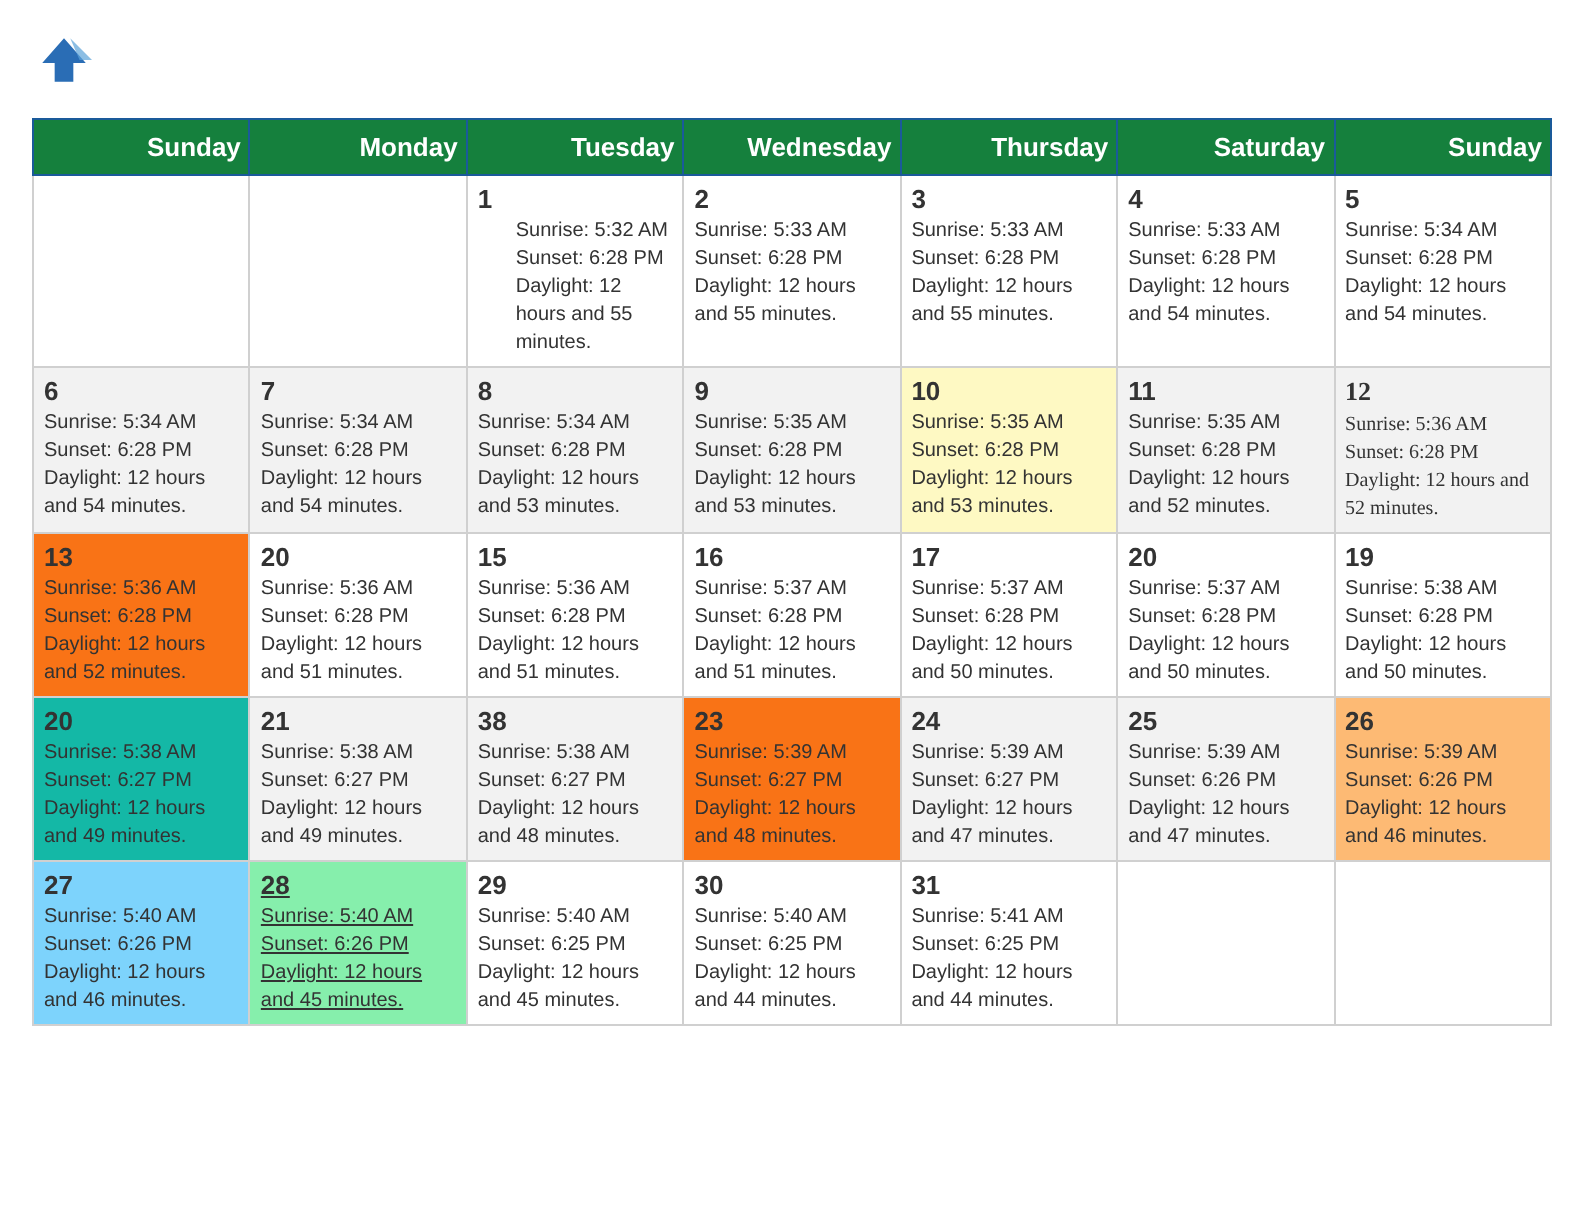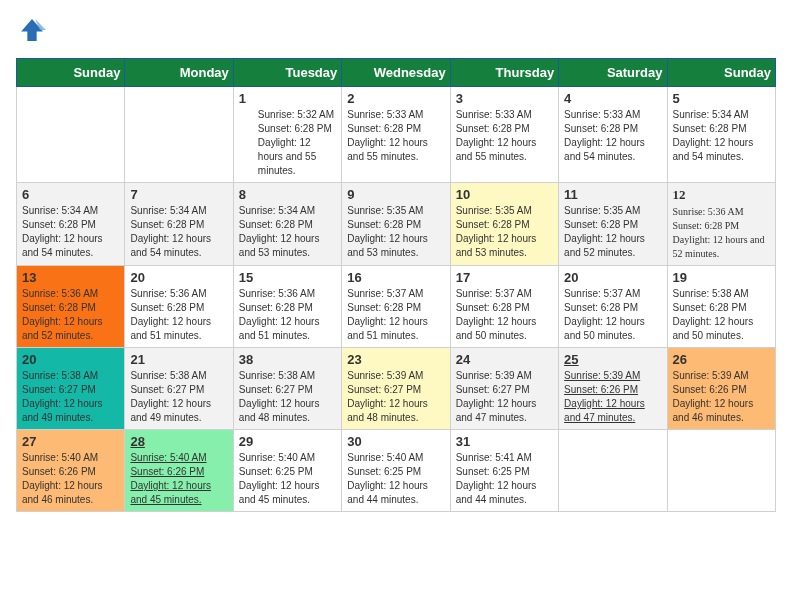--- a/index.html
+++ b/index.html
@@ -261,47 +261,47 @@
           <div class="day-info" style="white-space: pre-line;">Sunrise: 5:38 AM
 Sunset: 6:27 PM
 Daylight: 12 hours and 49 minutes.</div>
         </td>
         <td style="background: rgb(242, 242, 242);">
           <span class="day-number">38</span>
           <div class="day-info" style="white-space: pre-line;">Sunrise: 5:38 AM
 Sunset: 6:27 PM
 Daylight: 12 hours and 48 minutes.</div>
         </td>
-        <td style="background: #fef9c3;">
+        <td style="background: #f97316;">
           <span class="day-number">23</span>
           <div class="day-info" style="white-space: pre-line;">Sunrise: 5:39 AM
 Sunset: 6:27 PM
 Daylight: 12 hours and 48 minutes.</div>
         </td>
         <td style="background: rgb(242, 242, 242);">
           <span class="day-number">24</span>
           <div class="day-info" style="white-space: pre-line;">Sunrise: 5:39 AM
 Sunset: 6:27 PM
 Daylight: 12 hours and 47 minutes.</div>
         </td>
-        <td style="background: rgb(242, 242, 242); text-decoration: underline;">
+        <td style="background: rgb(242, 242, 242);">
           <span class="day-number">25</span>
           <div class="day-info" style="white-space: pre-line;">Sunrise: 5:39 AM
 Sunset: 6:26 PM
 Daylight: 12 hours and 47 minutes.</div>
         </td>
         <td style="background: #fdba74;">
           <span class="day-number">26</span>
           <div class="day-info" style="white-space: pre-line;">Sunrise: 5:39 AM
 Sunset: 6:26 PM
 Daylight: 12 hours and 46 minutes.</div>
         </td>
       </tr>
       <tr>
-        <td style="background: #fdba74;">
+        <td style="background: #7dd3fc;">
           <span class="day-number">27</span>
           <div class="day-info" style="white-space: pre-line;">Sunrise: 5:40 AM
 Sunset: 6:26 PM
 Daylight: 12 hours and 46 minutes.</div>
         </td>
         <td style="background: #86efac; text-decoration: underline;">
           <span class="day-number">28</span>
           <div class="day-info" style="white-space: pre-line;">Sunrise: 5:40 AM
 Sunset: 6:26 PM
 Daylight: 12 hours and 45 minutes.</div>

